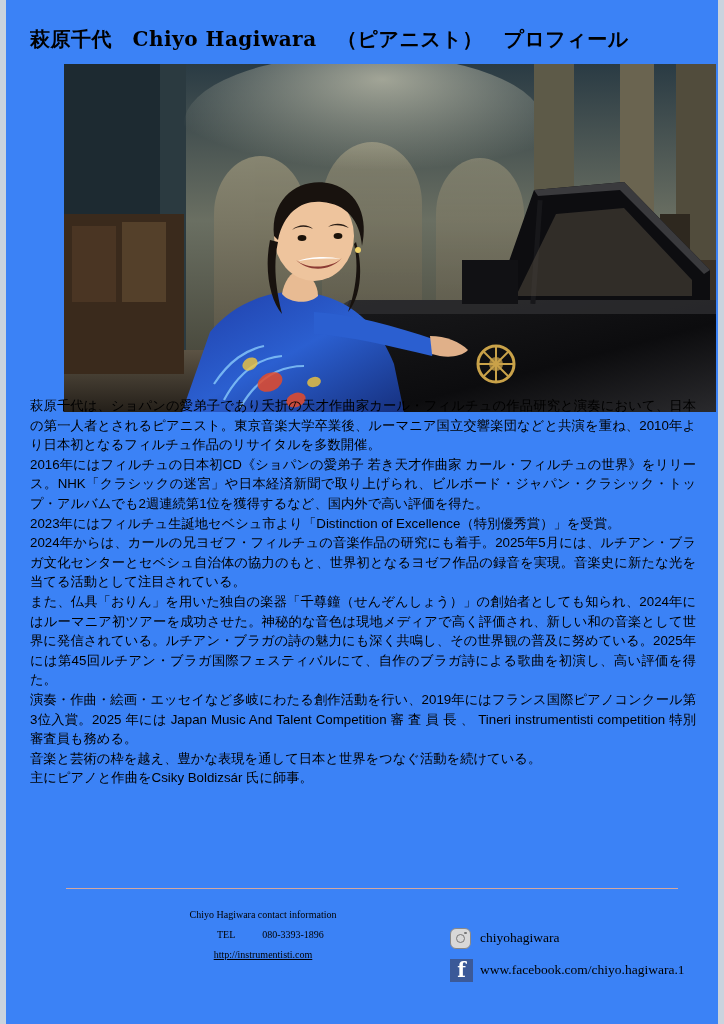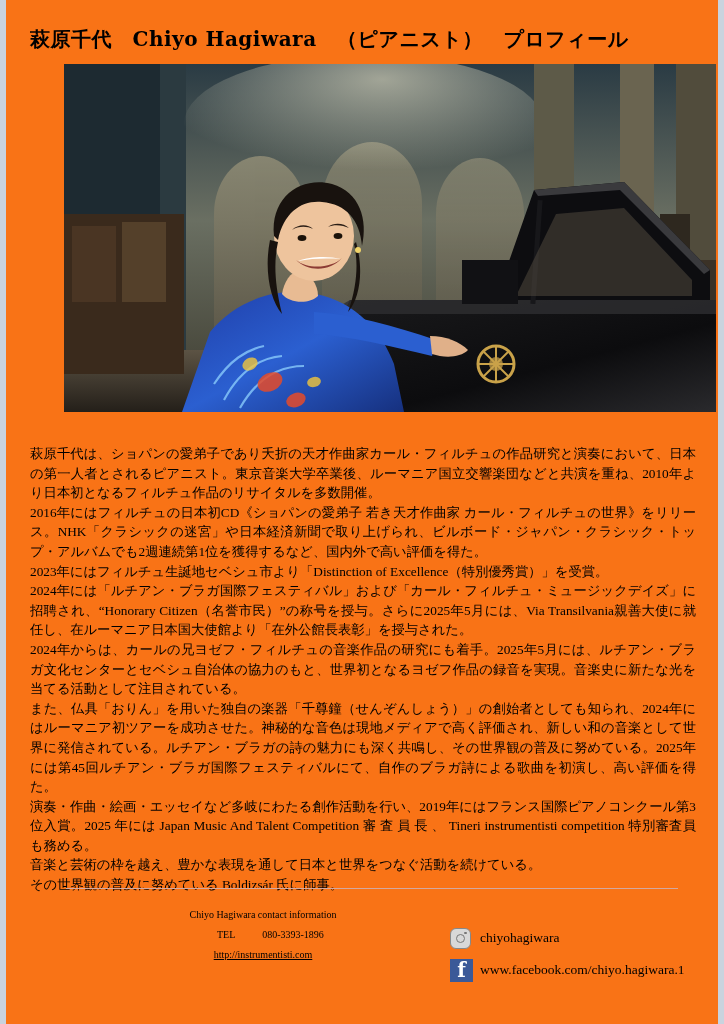--- a/index.html
+++ b/index.html
@@ -13,21 +13,21 @@
     position: relative;
     font-family: "Liberation Serif", "DejaVu Serif", serif;
     color: #000000;
     overflow: hidden;
   }
   .page {
     position: absolute;
     left: 0; top: 0;
     width: 724px;
     height: 1024px;
-    background: #f97316;
+    background: #3b82f6;
     box-sizing: border-box;
     padding-left: 44px;
   }
   
   .edge-left, .edge-right {
     position: absolute;
     top: 0;
     width: 6px;
     height: 1024px;
     background: #c9d3de;
@@ -64,27 +64,27 @@
     height: 348px;
     overflow: hidden;
     background: #11202b;
   }
   .photo svg { display: block; }
 
   
   .body-text {
     position: absolute;
     left: 2px;
-    top: 444px;
+    top: 396px;
     width: 666px;
     font-size: 13.3px;
     line-height: 19.6px;
     text-align: justify;
     text-justify: inter-ideograph;
-    font-family: Liberation Serif, serif;
+    font-family: Liberation Sans, sans-serif;
   }
   .body-text p {
     margin: 0;
     padding: 0;
   }
 
   
   .divider {
     position: absolute;
     left: 38px;
@@ -308,26 +308,25 @@
         <path d="M234 197 C248 194 266 194 277 195 C266 192 246 192 234 197 Z" fill="#ffffff"></path>
 
         <circle cx="294" cy="186" r="3" fill="#f0d36a"></circle>
       </svg>
     </div>
 
     <div class="body-text">
       <p>萩原千代は、ショパンの愛弟子であり夭折の天才作曲家カール・フィルチュの作品研究と演奏において、日本の第一人者とされるピアニスト。東京音楽大学卒業後、ルーマニア国立交響楽団などと共演を重ね、2010年より日本初となるフィルチュ作品のリサイタルを多数開催。</p>
       <p>2016年にはフィルチュの日本初CD《ショパンの愛弟子 若き天才作曲家 カール・フィルチュの世界》をリリース。NHK「クラシックの迷宮」や日本経済新聞で取り上げられ、ビルボード・ジャパン・クラシック・トップ・アルバムでも2週連続第1位を獲得するなど、国内外で高い評価を得た。</p>
       <p>2023年にはフィルチュ生誕地セベシュ市より「Distinction of Excellence（特別優秀賞）」を受賞。</p>
-      <p>2024年には「ルチアン・ブラガ国際フェスティバル」および「カール・フィルチュ・ミュージックデイズ」に招聘され、“Honorary Citizen（名誉市民）”の称号を授与。さらに2025年5月には、Via Transilvania親善大使に就任し、在ルーマニア日本国大使館より「在外公館長表彰」を授与された。</p>
       <p>2024年からは、カールの兄ヨゼフ・フィルチュの音楽作品の研究にも着手。2025年5月には、ルチアン・ブラガ文化センターとセベシュ自治体の協力のもと、世界初となるヨゼフ作品の録音を実現。音楽史に新たな光を当てる活動として注目されている。</p>
       <p>また、仏具「おりん」を用いた独自の楽器「千尊鐘（せんぞんしょう）」の創始者としても知られ、2024年にはルーマニア初ツアーを成功させた。神秘的な音色は現地メディアで高く評価され、新しい和の音楽として世界に発信されている。ルチアン・ブラガの詩の魅力にも深く共鳴し、その世界観の普及に努めている。2025年には第45回ルチアン・ブラガ国際フェスティバルにて、自作のブラガ詩による歌曲を初演し、高い評価を得た。</p>
       <p>演奏・作曲・絵画・エッセイなど多岐にわたる創作活動を行い、2019年にはフランス国際ピアノコンクール第3位入賞。2025 年には Japan Music And Talent Competition 審 査 員 長 、 Tineri instrumentisti competition 特別審査員も務める。</p>
       <p>音楽と芸術の枠を越え、豊かな表現を通して日本と世界をつなぐ活動を続けている。</p>
-      <p>その世界観の普及に努めている Boldizsár 氏に師事。</p>
+      <p>主にピアノと作曲をCsiky Boldizsár 氏に師事。</p>
     </div>
 
     <div class="divider"></div>
 
     <div class="contact">
       <div class="row">Chiyo Hagiwara    contact information</div>
       <div class="row">
         <span class="label">TEL</span><span class="val">080-3393-1896</span>
       </div>
       <div class="row">

